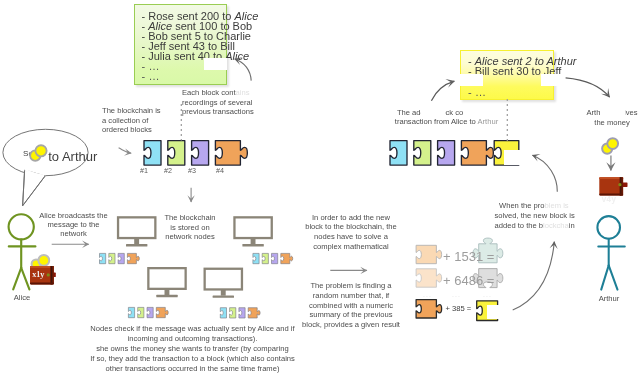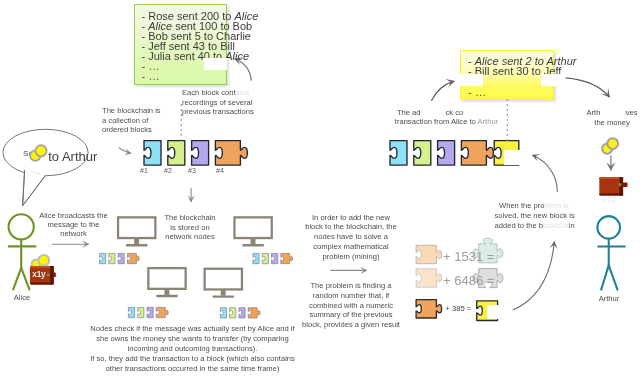--- a/index.html
+++ b/index.html
@@ -161,21 +161,21 @@
     <circle cx="8.1" cy="12.0" r="4.5" fill="#fff500" stroke="#bdbdbd" stroke-width="2.0"></circle>
     <circle cx="15.8" cy="8.4" r="5.4" fill="#fff500" stroke="#bdbdbd" stroke-width="2.0"></circle>
     <rect x="18.6" y="20.6" width="9.2" height="4.5" rx="0.6" fill="#8c1708"></rect>
     <rect x="2.0" y="14.0" width="23.8" height="18.4" rx="1.1" fill="#a8340f"></rect>
     <rect x="2.0" y="14.0" width="23.8" height="1.9" fill="#c14e22"></rect>
     <rect x="22.2" y="14.0" width="3.6" height="18.4" fill="#6b1a06"></rect>
     <rect x="22.9" y="14.0" width="1.2" height="18.4" fill="#40150a"></rect>
     <rect x="2.0" y="30.4" width="23.8" height="2.0" rx="0.8" fill="#5b1404"></rect>
     <circle cx="20.2" cy="22.9" r="1.6" fill="#7e8b16"></circle>
   </svg>
-  <div class="abs" style="left:32.2px;top:270.4px;width:16px;text-align:left;font-family:Liberation Sans, sans-serif;font-size:8.2px;font-weight:bold;color:#f0f0f0;letter-spacing:-0.1px">x1y</div>
+  <div class="abs" style="left:32.2px;top:270.4px;width:16px;text-align:left;font-family:Liberation Serif, serif;font-size:8.2px;font-weight:bold;color:#f0f0f0;letter-spacing:-0.1px">x1y</div>
 
   <div class="cap" style="left:33.5px;top:211px;width:80px;line-height:9.2px">
     <div>Alice broadcasts the</div>
     <div>message to the</div>
     <div>network</div>
   </div>
   <svg class="abs" style="left:0;top:0;width:640px;height:376px" viewBox="0 0 640 376">
     <path d="M 51.7 244.3 L 88.8 244.3" stroke="#8a8a8a" stroke-width="1.1" fill="none" marker-end="url(#ahg)"></path>
   </svg>
 
@@ -226,22 +226,22 @@
     <div>is stored on</div>
     <div>network nodes</div>
   </div>
 
   <svg class="abs" style="left:0;top:0;width:640px;height:376px" viewBox="0 0 640 376">
     <path d="M 191.1 187.8 L 191.1 202.0" stroke="#8a8a8a" stroke-width="1.1" fill="none" marker-end="url(#ahg)"></path>
   </svg>
 
   <div class="cap" style="left:60px;top:324px;width:265px;line-height:10.1px">
     <div>Nodes check if the message was actually sent by Alice and if</div>
+    <div>incoming and outcoming transactions).</div>
     <div>she owns the money she wants to transfer (by comparing</div>
-    <div>incoming and outcoming transactions).</div>
     <div>If so, they add the transaction to a block (which also contains</div>
     <div>other transactions occurred in the same time frame)</div>
   </div>
 
   <svg class="abs" style="left:0;top:0;width:640px;height:376px" viewBox="0 0 640 376">
     <defs>
       <path id="mlft" d="M 0 0 L 20.3 0 L 20.3 7.21 C 21.54 7.21 21.54 5.06 23.53 5.06 C 26.18 5.06 26.18 13.34 23.53 13.34 C 21.54 13.34 21.54 11.19 20.3 11.19 L 20.3 18.4 L 0 18.4 L 0 11.19 C 1.24 11.19 1.24 13.34 3.23 13.34 C 5.88 13.34 5.88 5.06 3.23 5.06 C 1.24 5.06 1.24 7.21 0 7.21 Z"></path>
       <path id="mtl" d="M 0.00 0.00 L 7.25 0.00 C 6.49 -1.52 4.54 -1.02 4.71 -3.18 C 4.29 -6.58 14.11 -6.58 13.69 -3.18 C 13.86 -1.02 11.91 -1.52 11.15 0.00 L 18.40 0.00 L 18.40 7.55 C 19.92 6.79 19.42 4.84 21.58 5.01 C 24.98 4.59 24.98 14.41 21.58 13.99 C 19.42 14.16 19.92 12.21 18.40 11.45 L 18.40 19.00 L 0.00 19.00 L 0.00 11.45 C -1.52 12.21 -1.02 14.16 -3.18 13.99 C -6.58 14.41 -6.58 4.59 -3.18 5.01 C -1.02 4.84 -1.52 6.79 0.00 7.55 L 0.00 0.00 Z"></path>
       <path id="mgr" d="M 0.00 0.00 L 18.40 0.00 L 18.40 7.55 C 19.92 6.79 19.42 4.84 21.58 5.01 C 24.98 4.59 24.98 14.41 21.58 13.99 C 19.42 14.16 19.92 12.21 18.40 11.45 L 18.40 19.00 L 11.15 19.00 C 11.91 17.48 13.86 17.98 13.69 15.82 C 14.11 12.42 4.29 12.42 4.71 15.82 C 4.54 17.98 6.49 17.48 7.25 19.00 L 0.00 19.00 L 0.00 11.45 C -1.52 12.21 -1.02 14.16 -3.18 13.99 C -6.58 14.41 -6.58 4.59 -3.18 5.01 C -1.02 4.84 -1.52 6.79 0.00 7.55 L 0.00 0.00 Z"></path>
       <path id="myl" d="M 0 0 L 20.9 0 L 20.9 19.7 L 0 19.7 L 0 11.98 C 1.33 11.98 1.33 14.28 3.46 14.28 C 6.29 14.28 6.29 5.42 3.46 5.42 C 1.33 5.42 1.33 7.72 0 7.72 Z"></path>
@@ -265,21 +265,20 @@
   <div class="mnum b" style="left:445.4px;top:303.9px">+ 385 =</div>
   <div class="mdots" style="left:423px;top:291px">...</div>
   <div class="mdots" style="left:452px;top:291px">...</div>
   <div class="mdots" style="left:483px;top:291px">...</div>
 
   <div class="cap" style="left:301px;top:212.5px;width:100px;line-height:9.85px">
     <div>In order to add the new</div>
     <div>block to the blockchain, the</div>
     <div>nodes have to solve a</div>
     <div>complex mathematical</div>
-    <div>problem (mining)</div>
   </div>
   <svg class="abs" style="left:0;top:0;width:640px;height:376px" viewBox="0 0 640 376">
     <path d="M 330.3 270.4 L 367.0 270.4" stroke="#8a8a8a" stroke-width="1.1" fill="none" marker-end="url(#ahg)"></path>
   </svg>
   <div class="cap" style="left:301px;top:281px;width:100px;line-height:9.75px">
     <div>The problem is finding a</div>
     <div>random number that, if</div>
     <div>combined with a numeric</div>
     <div>summary of the previous</div>
     <div>block, provides a given result</div>

